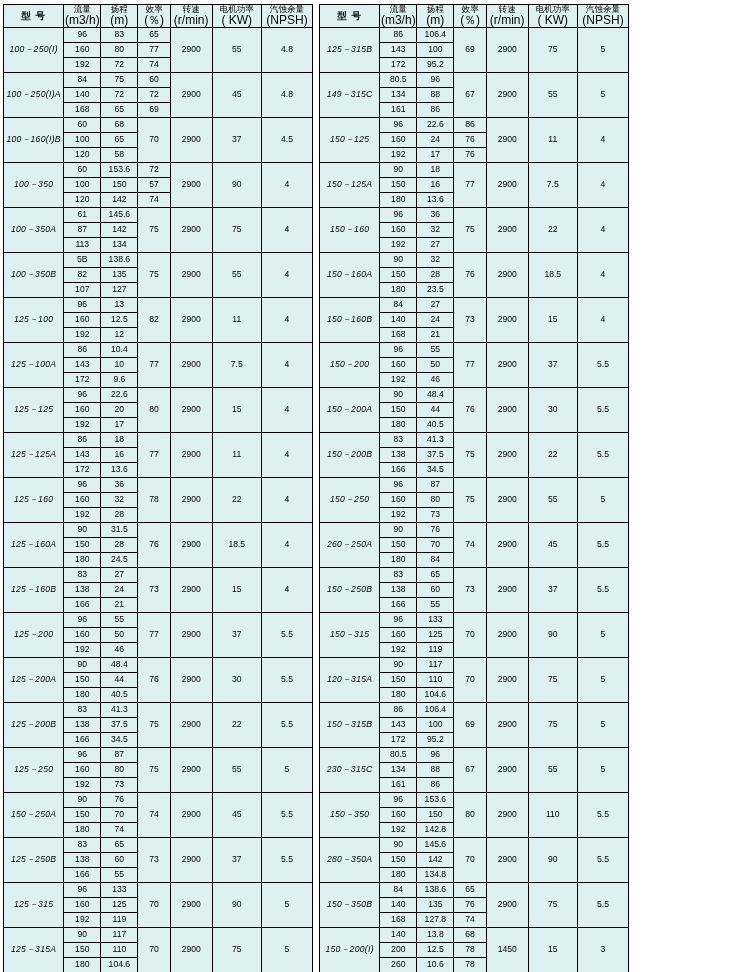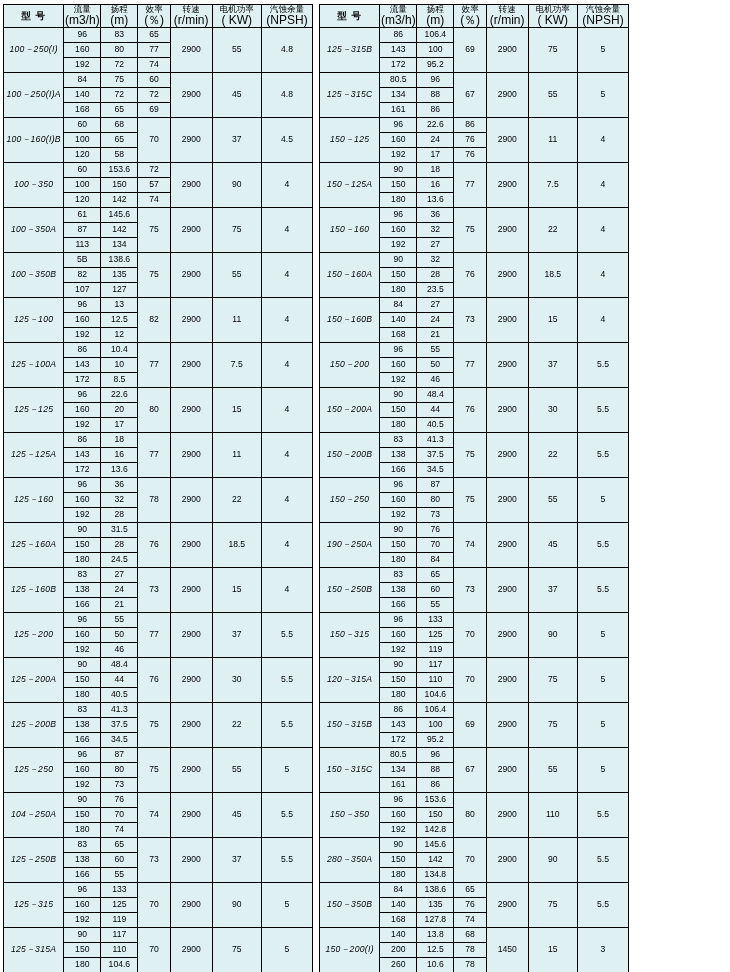--- a/index.html
+++ b/index.html
@@ -206,21 +206,21 @@
           <td rowspan="3">2900</td>
           <td rowspan="3">7.5</td>
           <td rowspan="3">4</td>
         </tr>
         <tr>
           <td>143</td>
           <td>10</td>
         </tr>
         <tr>
           <td>172</td>
-          <td>8.5</td>
+          <td>9.6</td>
         </tr>
         <tr>
           <td rowspan="3" class="model">125－125</td>
           <td>96</td>
           <td>22.6</td>
           <td rowspan="3">80</td>
           <td rowspan="3">2900</td>
           <td rowspan="3">15</td>
           <td rowspan="3">4</td>
         </tr>
@@ -362,21 +362,21 @@
         </tr>
         <tr>
           <td>160</td>
           <td>80</td>
         </tr>
         <tr>
           <td>192</td>
           <td>73</td>
         </tr>
         <tr>
-          <td rowspan="3" class="model">104－250A</td>
+          <td rowspan="3" class="model">150－250A</td>
           <td>90</td>
           <td>76</td>
           <td rowspan="3">74</td>
           <td rowspan="3">2900</td>
           <td rowspan="3">45</td>
           <td rowspan="3">5.5</td>
         </tr>
         <tr>
           <td>150</td>
           <td>70</td>
@@ -474,21 +474,21 @@
         </tr>
         <tr>
           <td>143</td>
           <td>100</td>
         </tr>
         <tr>
           <td>172</td>
           <td>95.2</td>
         </tr>
         <tr>
-          <td rowspan="3" class="model">125－315C</td>
+          <td rowspan="3" class="model">149－315C</td>
           <td>80.5</td>
           <td>96</td>
           <td rowspan="3">67</td>
           <td rowspan="3">2900</td>
           <td rowspan="3">55</td>
           <td rowspan="3">5</td>
         </tr>
         <tr>
           <td>134</td>
           <td>88</td>
@@ -646,21 +646,21 @@
         </tr>
         <tr>
           <td>160</td>
           <td>80</td>
         </tr>
         <tr>
           <td>192</td>
           <td>73</td>
         </tr>
         <tr>
-          <td rowspan="3" class="model">190－250A</td>
+          <td rowspan="3" class="model">260－250A</td>
           <td>90</td>
           <td>76</td>
           <td rowspan="3">74</td>
           <td rowspan="3">2900</td>
           <td rowspan="3">45</td>
           <td rowspan="3">5.5</td>
         </tr>
         <tr>
           <td>150</td>
           <td>70</td>
@@ -731,21 +731,21 @@
         </tr>
         <tr>
           <td>143</td>
           <td>100</td>
         </tr>
         <tr>
           <td>172</td>
           <td>95.2</td>
         </tr>
         <tr>
-          <td rowspan="3" class="model">150－315C</td>
+          <td rowspan="3" class="model">230－315C</td>
           <td>80.5</td>
           <td>96</td>
           <td rowspan="3">67</td>
           <td rowspan="3">2900</td>
           <td rowspan="3">55</td>
           <td rowspan="3">5</td>
         </tr>
         <tr>
           <td>134</td>
           <td>88</td>

